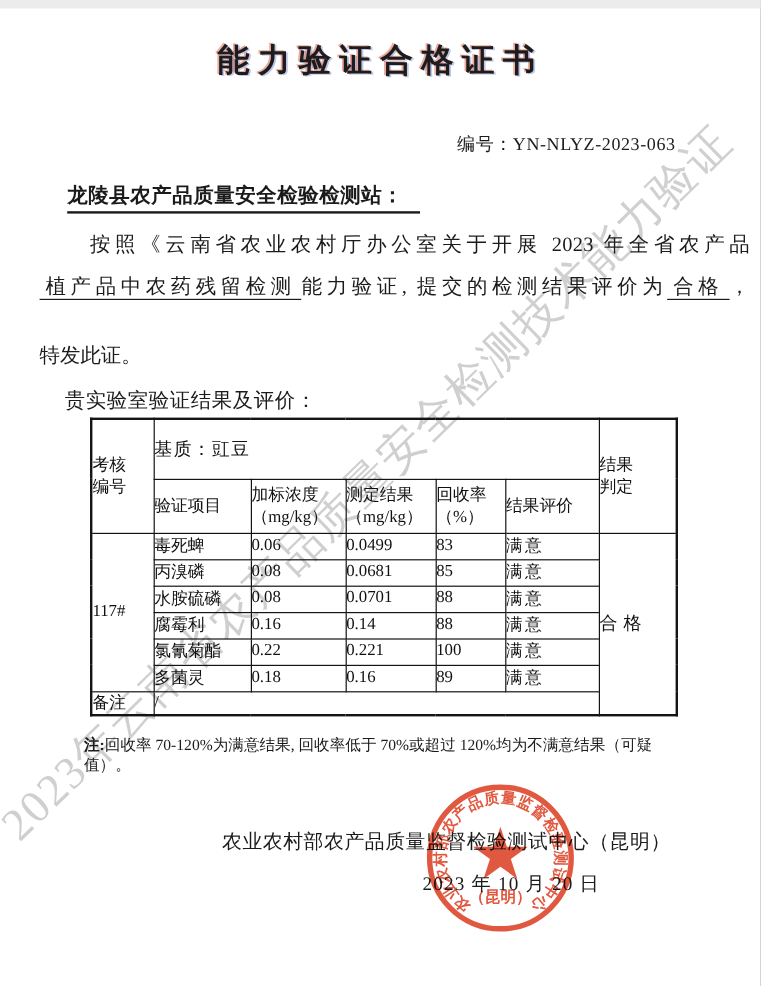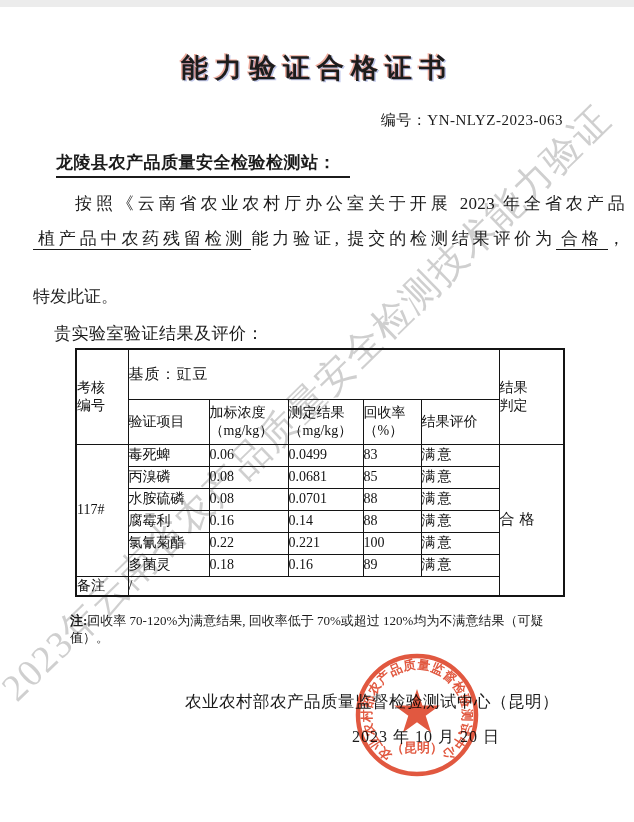--- a/index.html
+++ b/index.html
@@ -14,21 +14,21 @@
   .watermark {
     position:absolute; left:22px; top:668px; height:40px; line-height:40px;
     font-size:38px; letter-spacing:1.5px; white-space:nowrap;
     color:#b3b3b3; opacity:.62;
     transform:rotate(-44.3deg); transform-origin:0 100%;
     pointer-events:none; z-index:1;
     font-family:"Liberation Serif","DejaVu Serif",serif;
   }
   .content { position:absolute; inset:0; z-index:2; }
   .title {
-    position:absolute; left:0; top:50px; width:634px; text-align:center;
+    position:absolute; left:0; top:32px; width:634px; text-align:center;
     font-family:"Liberation Sans","DejaVu Sans",sans-serif;
     font-size:27px; font-weight:bold; letter-spacing:7px; color:#1c1c1c;
     text-shadow:-1.5px -1px 0 rgba(214,70,40,.45), 1.5px 1px 0 rgba(60,80,190,.32);
   }
   .docnum {
     position:absolute; top:111px; right:71px; font-size:15px; letter-spacing:.5px;
   }
   .docnum .lbl { margin-right:0; }
   .recipient {
     position:absolute; left:56px; top:151px; font-size:17px; font-weight:bold;

